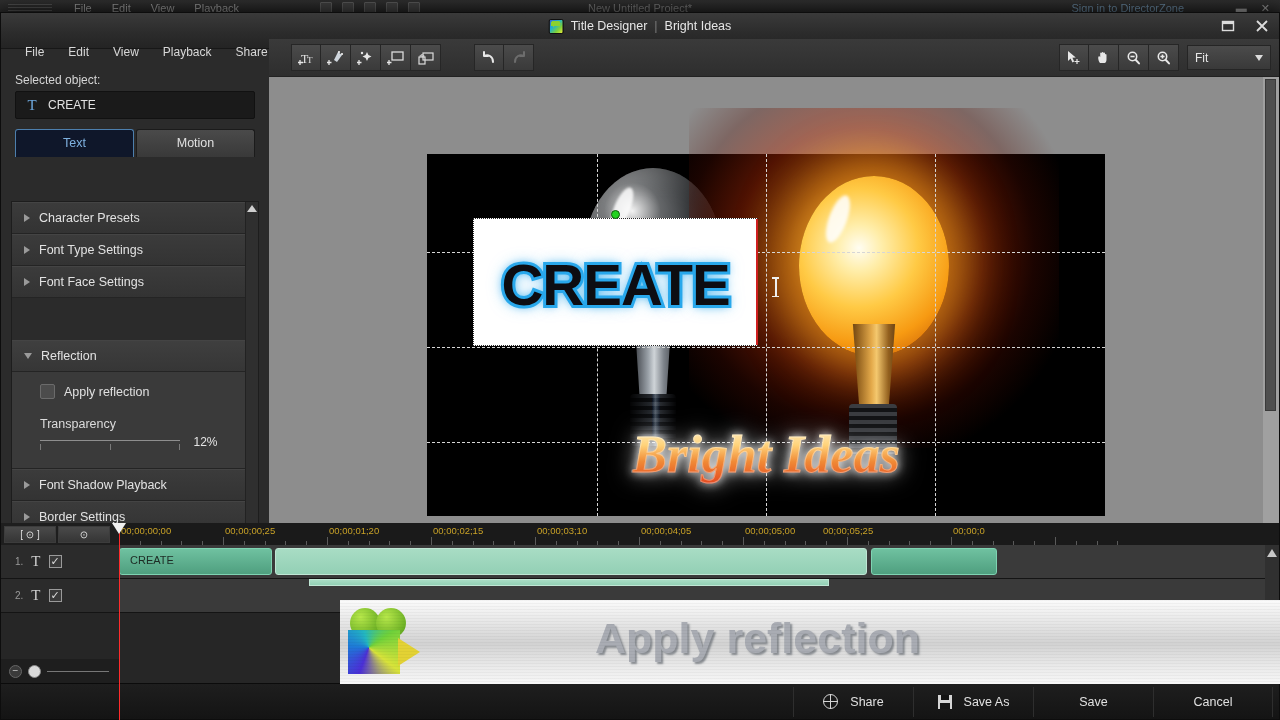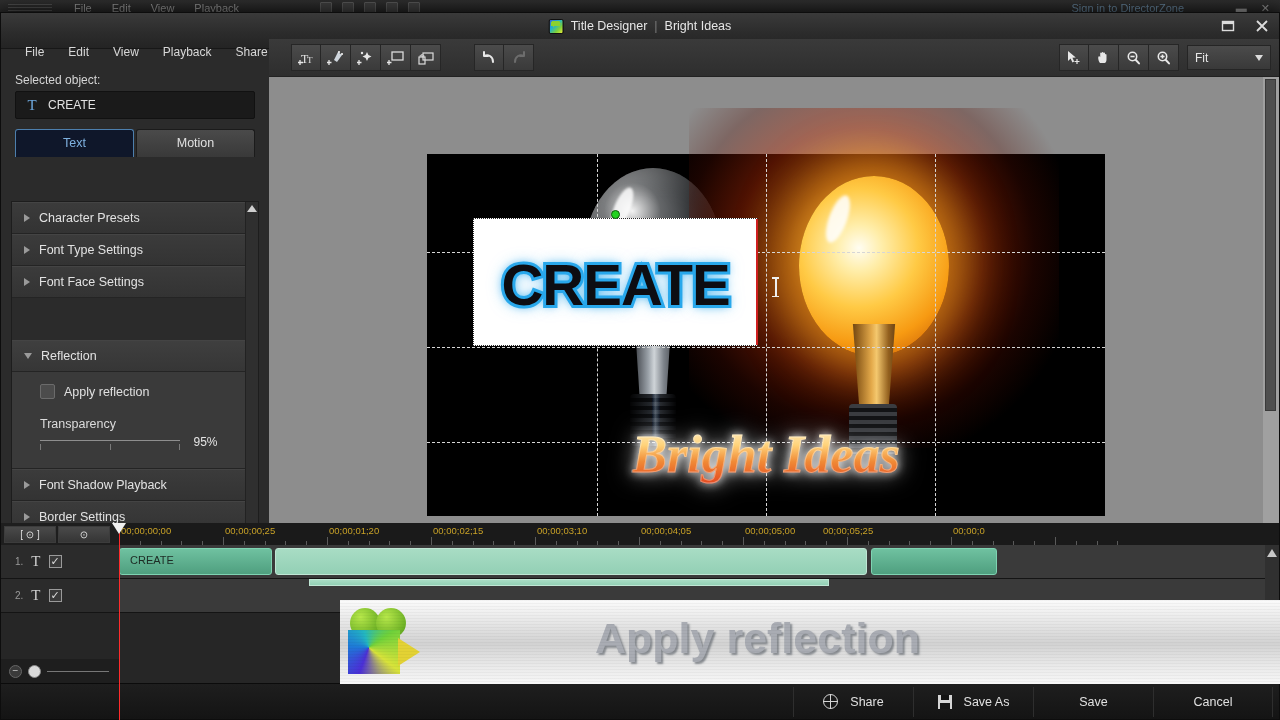--- a/index.html
+++ b/index.html
@@ -350,20 +350,21 @@
       <span>View</span>
       <span>Playback</span>
     </div>
     <div id="bg-icons">
       <span class="bg-ico"></span>
       <span class="bg-ico"></span>
       <span class="bg-ico"></span>
       <span class="bg-ico"></span>
       <span class="bg-ico"></span>
     </div>
+    <div id="bg-project">New Untitled Project*</div>
     <div id="bg-signin">Sign in to DirectorZone</div>
     <div id="bg-winctl">
       <span>▬</span>
       <span>✕</span>
     </div>
   </div>
 </div>
 
 <div id="dialog">
 
@@ -444,21 +445,21 @@
             <div class="slider-label">Transparency</div>
             <div class="slider-line">
               <div class="track-wrap">
                 <div class="track"></div>
                 <div class="ticks">
                     <i></i>
                     <i></i>
                     <i></i>
                   </div>
               </div>
-              <div class="slider-val">95%</div>
+              <div class="slider-val">12%</div>
             </div>
           </div>
         </div>
 
         <div class="acc-head">
           <span class="caret right"></span>
           <span>Font Shadow Playback</span>
         </div>
         <div class="acc-head">
           <span class="caret right"></span>

